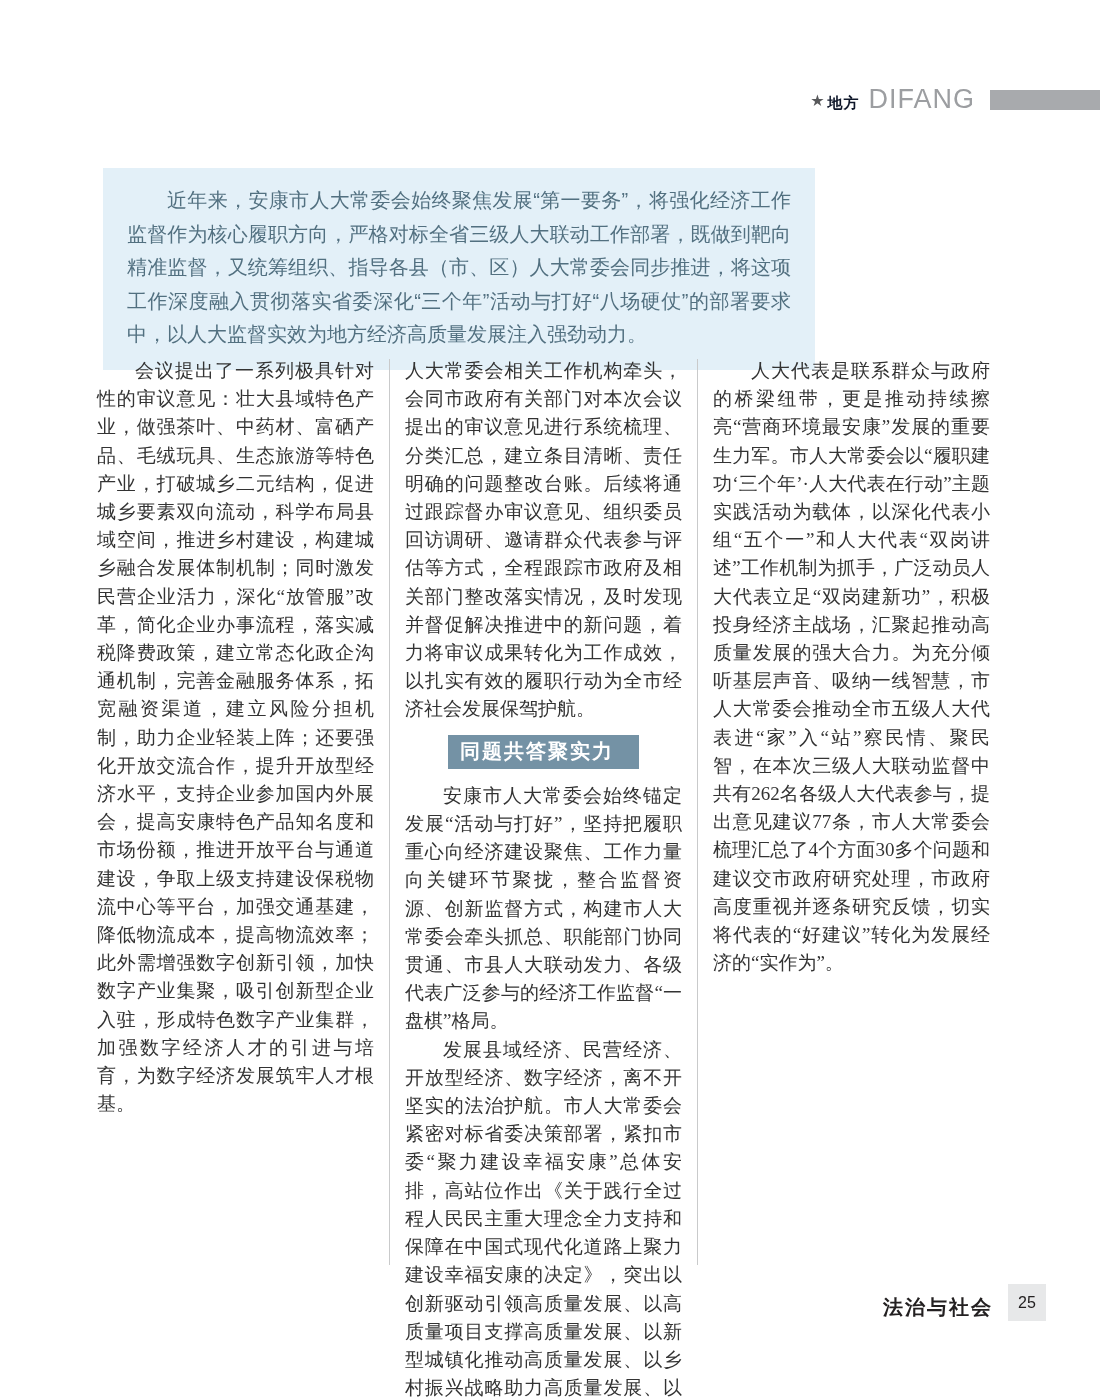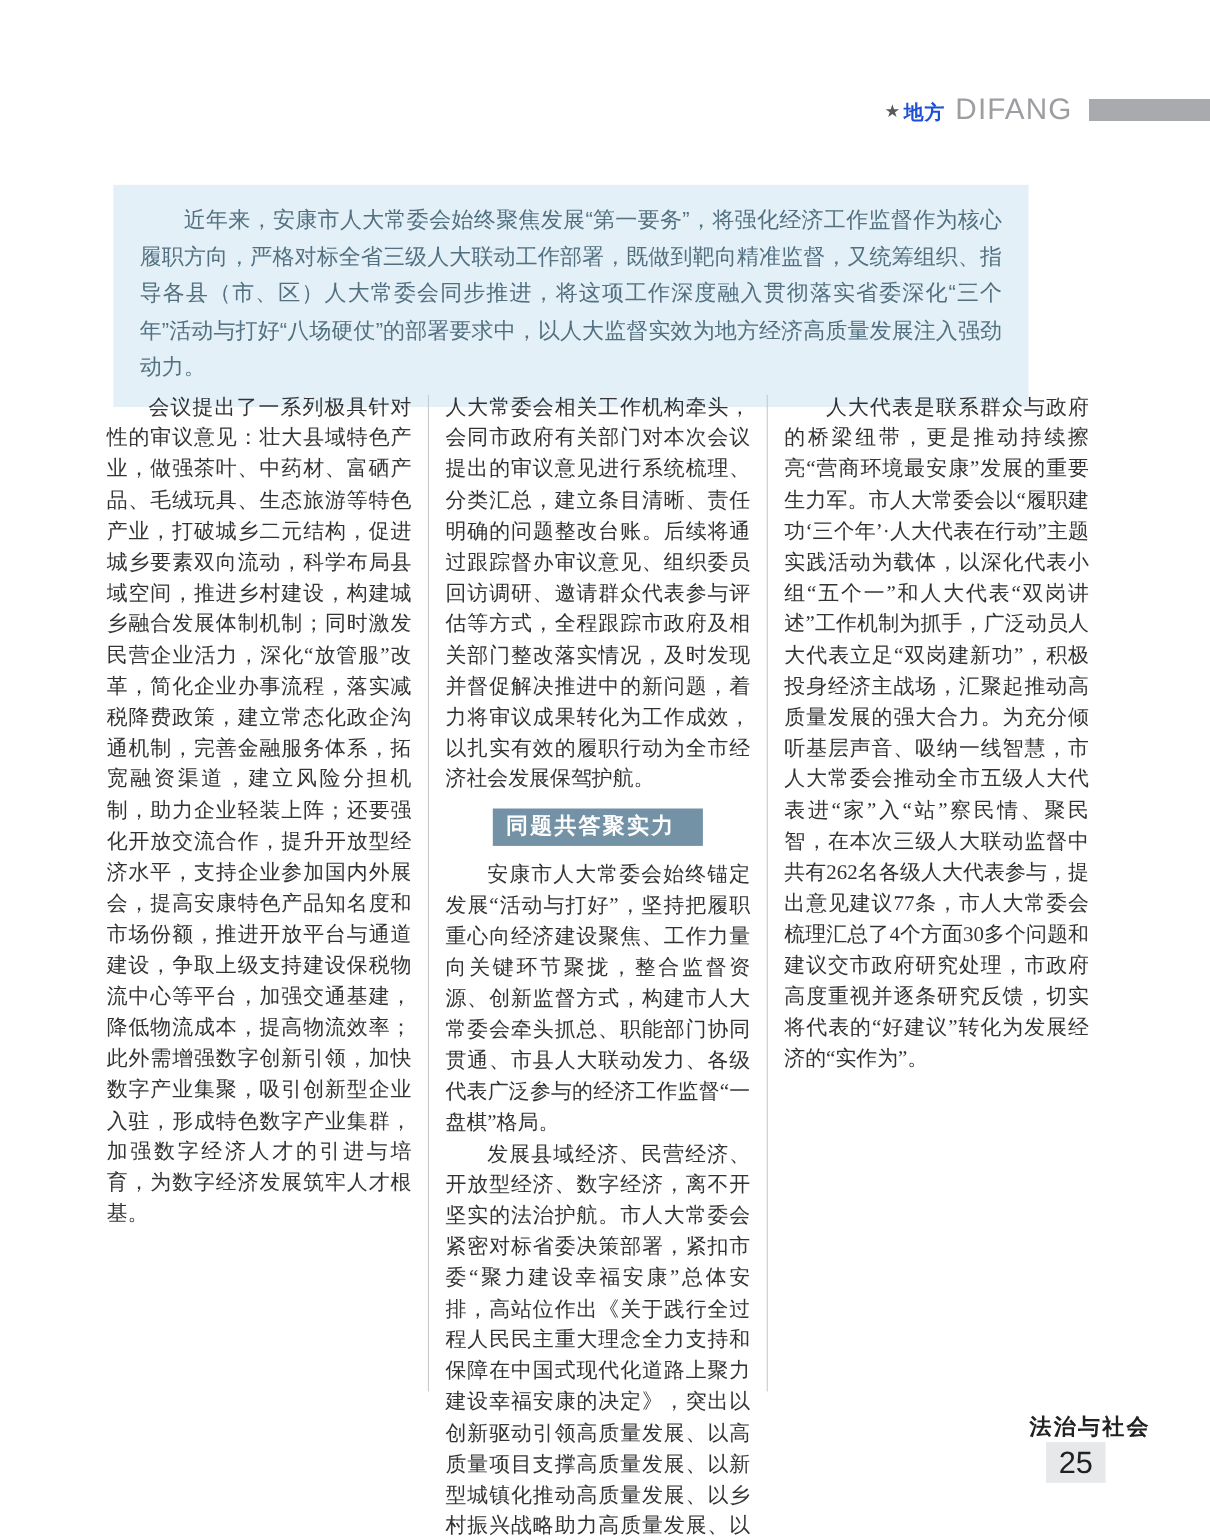--- a/index.html
+++ b/index.html
@@ -21,34 +21,34 @@
     display: flex;
     align-items: center;
     justify-content: flex-end;
   }
   .section-label {
     display: flex;
     align-items: baseline;
     font-family: "Liberation Sans", sans-serif;
   }
   .star-icon { font-size: 16px; color: #58595b; margin-right: 3px; position: relative; top: -2px; }
-  .section-cn { font-size: 18px; font-weight: bold; color: #1d4ed8; letter-spacing: 1px; }
+  .section-cn { font-size: 15px; font-weight: bold; color: #0f172a; letter-spacing: 1px; }
   .section-en { font-size: 27px; color: var(--header-en, #9c9ea1); margin-left: 9px; letter-spacing: 1px; }
   .header-bar {
     width: 110px;
     height: 20px;
     background: var(--header-bar, #a8aaad);
     margin-left: 15px;
   }
   
   .intro-box {
     position: absolute;
     left: 103px;
     top: 168px;
-    width: 832px;
+    width: 712px;
     min-height: 137px;
     background: var(--intro-bg, #e3f0f8);
     padding: 16px 24px 18px 24px;
   }
   .intro-text {
     font-family: "Liberation Sans", sans-serif;
     font-size: 20px;
     line-height: 33.5px;
     color: var(--intro-text, #527080);
     text-align: justify;
@@ -88,40 +88,39 @@
     font-weight: bold;
     letter-spacing: 2px;
     padding: 2px 25px 4px 12px;
   }
   
   .footer {
     position: absolute;
     top: 1284px;
     right: 54px;
     display: flex;
-    align-items: flex-start;
-    flex-direction: column;
+    align-items: flex-end;
   }
   .magazine-name {
     font-family: "Liberation Sans", sans-serif;
     font-size: 20px;
     font-weight: bold;
     color: #232021;
     letter-spacing: 2px;
   }
   .page-num-box {
-    width: 54px;
+    width: 38px;
     height: 37px;
     margin-left: 15px;
     background: var(--page-box, #e7e8e9);
     display: flex;
     align-items: center;
     justify-content: center;
     font-family: "Liberation Sans", sans-serif;
-    font-size: 28px;
+    font-size: 16px;
     color: #232021;
   }
 </style>
 </head>
 <body>
 
 <div class="page">
 
   <div class="header-row">
     <div class="section-label">

